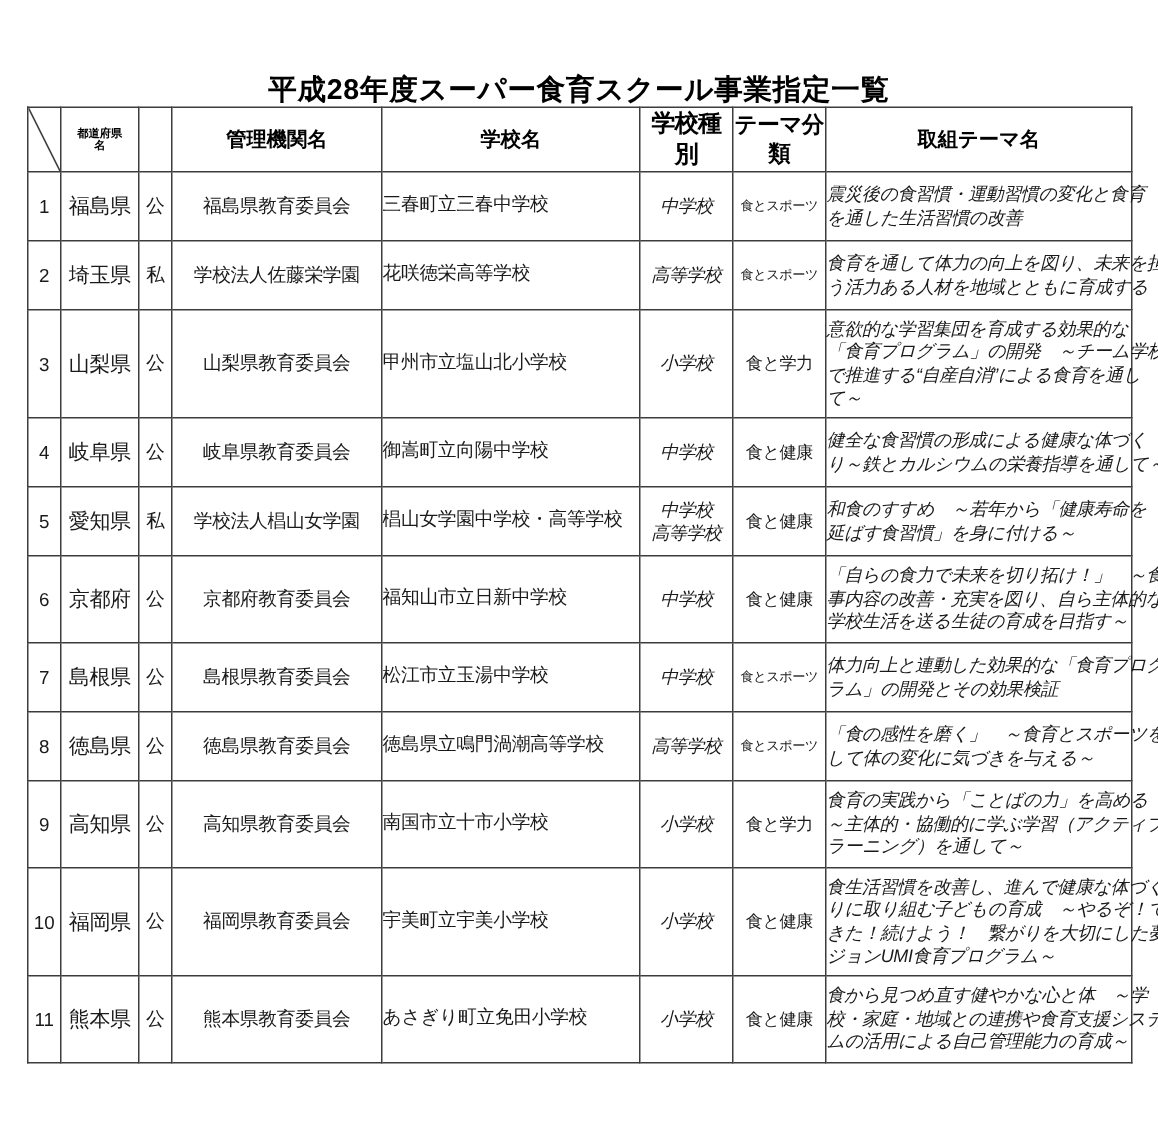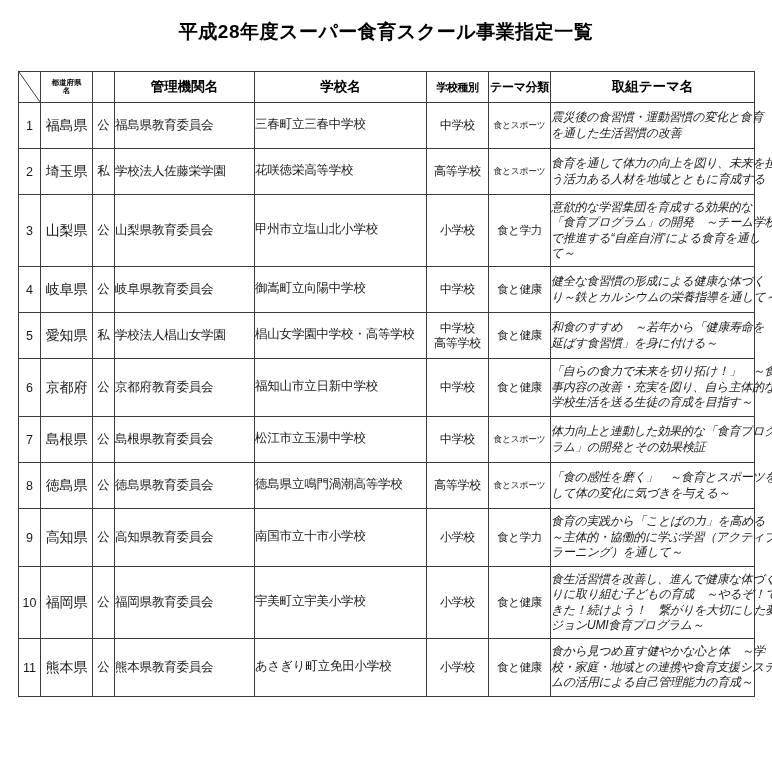--- a/index.html
+++ b/index.html
@@ -21,21 +21,21 @@
     position: relative;
     box-sizing: border-box;
     padding: 0;
   }
   #title {
     text-align: center;
     font-size: 19px;
     font-weight: bold;
     letter-spacing: 0.5px;
     color: #000000;
-    padding-top: 21px;
+    padding-top: 50px;
     padding-bottom: 0;
     line-height: 1.2;
     white-space: nowrap;
   }
   #table-wrap {
     position: absolute;
     left: 18px;
     top: 71px;
     width: 736px;
   }
@@ -83,25 +83,25 @@
   }
   tr.head td.pref-head {
     font-size: 7.5px;
     font-weight: bold;
     letter-spacing: 0px;
     padding: 0 7px;
     line-height: 1.1;
     text-align: center;
   }
   tr.head td.theme-head {
-    font-size: 12px;
+    font-size: 15px;
     letter-spacing: -0.3px;
   }
   tr.head td.type-head {
-    font-size: 11px;
+    font-size: 16px;
     letter-spacing: -0.5px;
     margin-left: 23px;
   }
 
   
   td.no {
     text-align: center;
     font-size: 12.5px;
     padding: 0 1px;
   }
@@ -111,39 +111,40 @@
     letter-spacing: -0.2px;
     padding: 0 1px;
     white-space: nowrap;
   }
   td.pref.tiny { font-size: 8px; letter-spacing: 0; }
   td.kind {
     text-align: center;
     font-size: 12.5px;
   }
   td.org {
-    text-align: left;
+    text-align: center;
     font-size: 12.5px;
     padding: 0 3px;
     letter-spacing: -0.2px;
   }
   td.school {
     text-align: left;
     font-size: 12.5px;
     padding: 2px 5px;
     letter-spacing: -0.2px;
     line-height: 1.25;
     font-family: Liberation Mono, monospace;
   }
   td.type {
     text-align: center;
     font-size: 12px;
     line-height: 1.25;
     letter-spacing: -0.3px;
     padding: 0 1px;
+    font-style: italic;
   }
   td.type .ln { display: block; }
   td.theme {
     text-align: center;
     font-size: 11.5px;
     letter-spacing: -0.4px;
     padding: 0 1px;
     white-space: nowrap;
   }
   td.theme.small { font-size: 8.8px; letter-spacing: -0.3px; }

